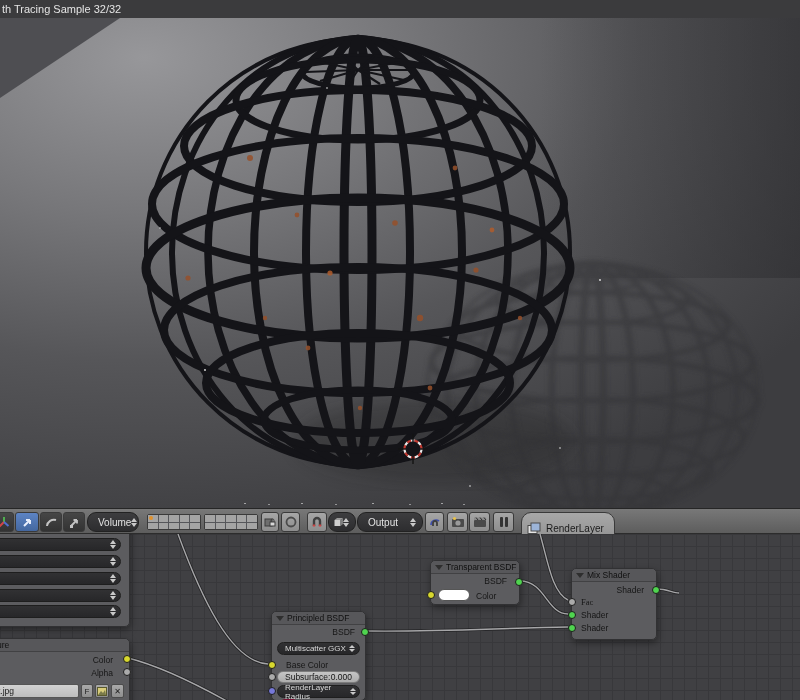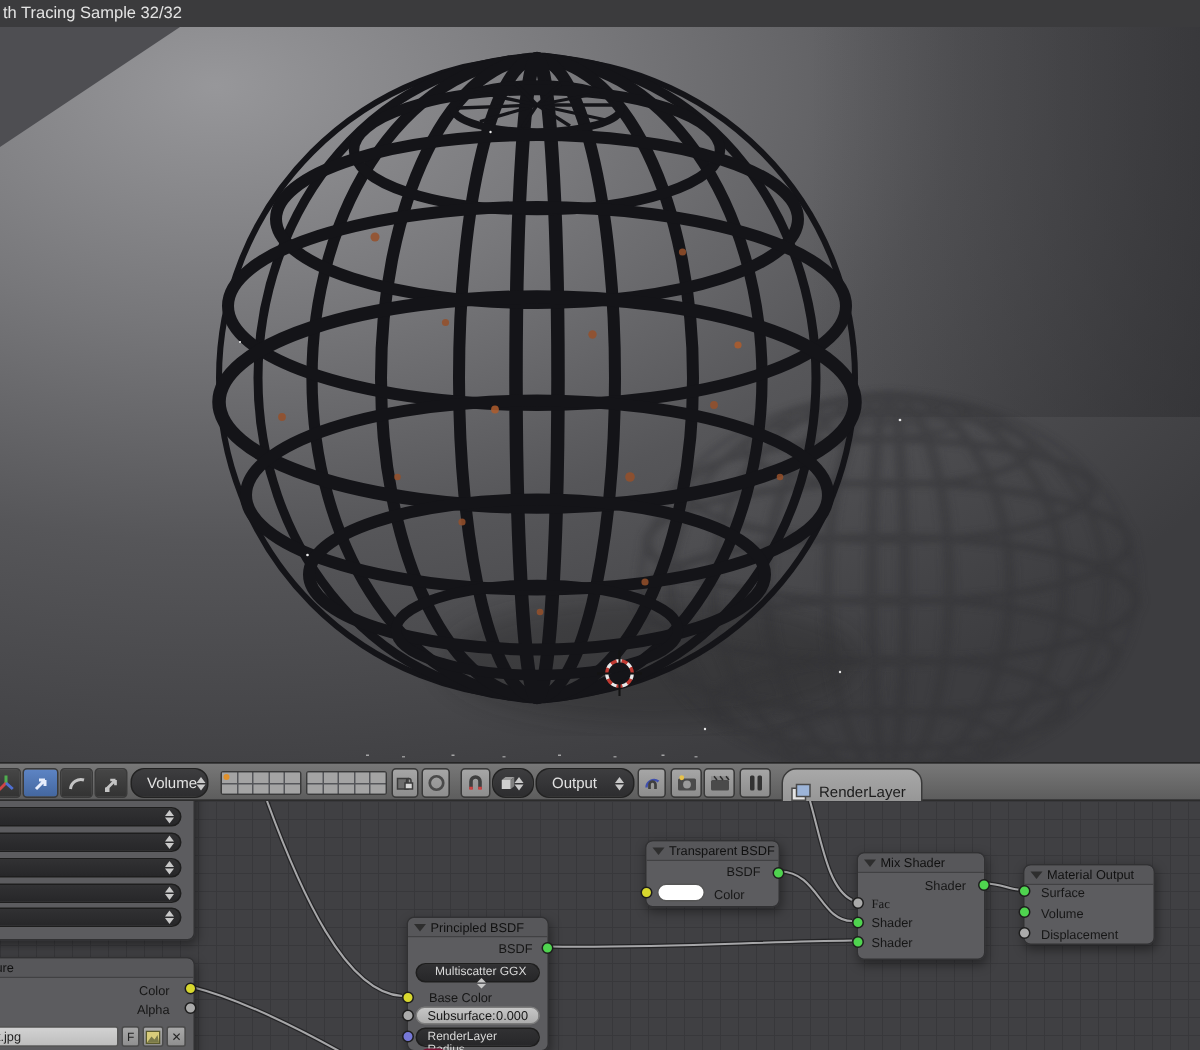--- a/index.html
+++ b/index.html
@@ -61,21 +61,21 @@
     border-left:4px solid transparent; border-right:4px solid transparent;
     border-top:5px solid #2e2e2e; }
   .lbl { position:absolute; white-space:nowrap; line-height:10px; }
   .sock { position:absolute; width:8px; height:8px; border-radius:50%;
     border:1px solid #1d1d1d; z-index:3; }
   .s-shader { background:#4fd44f; } .s-color { background:#d8d82e; }
   .s-vector { background:#7678d8; } .s-value { background:#ababab; }
   .dd { position:absolute; height:13px; background:linear-gradient(#313133,#272729);
     border:1px solid #1e1e1e; border-radius:7px; color:#d8d8d8;
     display:flex; align-items:center; justify-content:space-between;
-    padding:0 3px 0 7px; font-size:8.5px;flex-direction:column; }
+    padding:0 3px 0 7px; font-size:8.5px; }
   .dd .stepper i.up { border-bottom-width:3px; } .dd .stepper i.dn { border-top-width:3px; }
   .slider { position:absolute; height:12px; background:linear-gradient(#c6c6c6,#adadad);
     border:1px solid #7c7c7c; border-radius:7px; color:#161616;
     display:flex; align-items:center; justify-content:space-between;
     padding:0 7px; font-size:8.5px; }
   .pill { position:absolute; height:13px; background:linear-gradient(#313133,#272729);
     border:1px solid #1e1e1e; border-radius:7px; display:flex; align-items:center;
     justify-content:flex-end; padding-right:3px; }
   .swatch-white { position:absolute; background:#fff; border:1px solid #555; border-radius:6px; }
   .swatch-red { position:absolute; background:#c8443c; border:1px solid #713; border-radius:6px; }
@@ -456,23 +456,14 @@
     <span class="lbl" style="right:12px;top:16px;">Shader</span>
     <span class="sock s-shader" style="right:-4px;top:17px;"></span>
     <span class="lbl" style="left:9px;top:28px;font-family:Liberation Serif, serif;">Fac</span>
     <span class="sock s-value" style="left:-4px;top:29px;"></span>
     <span class="lbl" style="left:9px;top:41px;">Shader</span>
     <span class="sock s-shader" style="left:-4px;top:42px;"></span>
     <span class="lbl" style="left:9px;top:54px;">Shader</span>
     <span class="sock s-shader" style="left:-4px;top:55px;"></span>
   </div>
 
-  <div class="node" style="left:682px;top:42px;width:88px;height:54px;">
-    <div class="node-title"><span class="coll-tri"></span><span>Material Output</span></div>
-    <span class="lbl" style="left:11px;top:13px;">Surface</span>
-    <span class="sock s-shader" style="left:-4px;top:13px;"></span>
-    <span class="lbl" style="left:11px;top:27px;">Volume</span>
-    <span class="sock s-shader" style="left:-4px;top:27px;"></span>
-    <span class="lbl" style="left:11px;top:41px;">Displacement</span>
-    <span class="sock s-value" style="left:-4px;top:41px;"></span>
-  </div>
 
 </div>
 
 </body></html>

